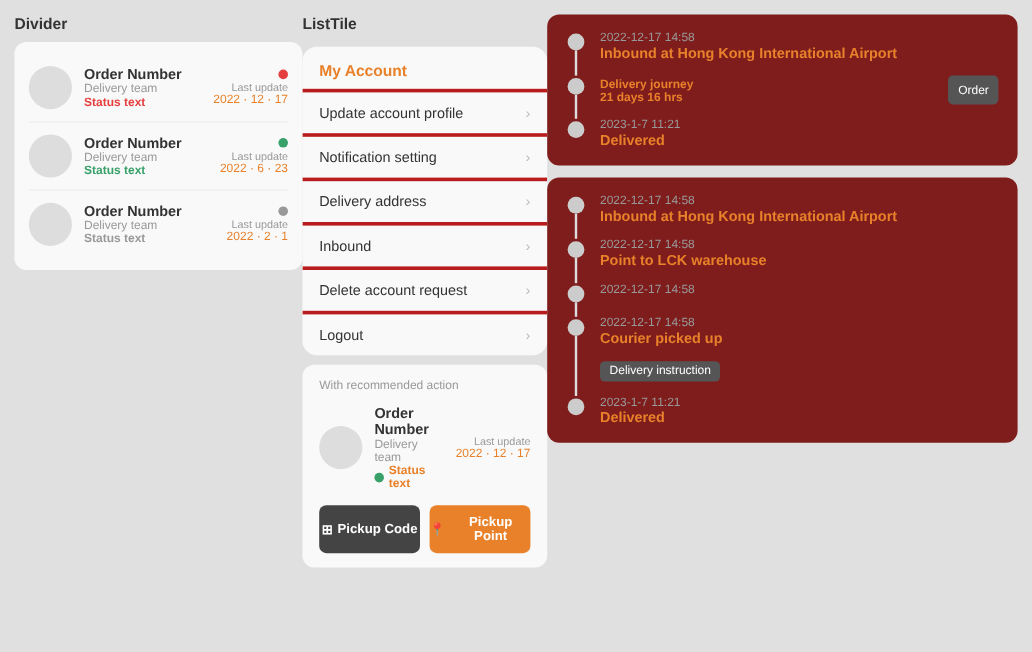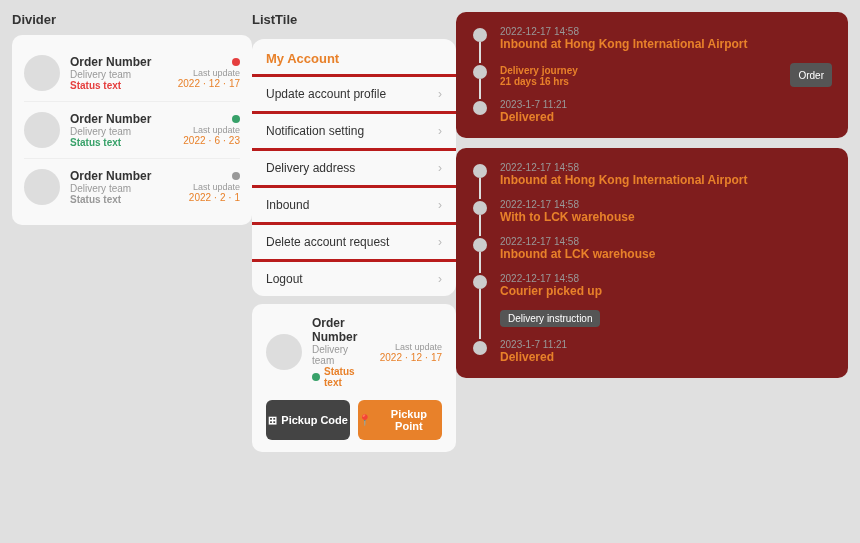--- a/index.html
+++ b/index.html
@@ -389,20 +389,21 @@
       <div class="list-item">
         <span class="list-item-label">Delete account request</span>
         <span class="chevron">›</span>
       </div>
       <div class="list-item">
         <span class="list-item-label">Logout</span>
         <span class="chevron">›</span>
       </div>
     </div>
     <div class="recommended-card">
+      <div class="recommended-label">With recommended action</div>
       <div class="recommended-order-row">
         <div class="avatar-placeholder"></div>
         <div class="recommended-order-info">
           <div class="order-number">Order Number</div>
           <div class="delivery-team">Delivery team</div>
           <div style="display:flex;align-items:center;gap:4px;">
             <div class="status-dot dot-green"></div>
             <div class="status-text" style="color:#e8812a;font-size:10px;font-weight:600;">Status text</div>
           </div>
         </div>
@@ -484,32 +485,31 @@
           </div>
         </div>
 
         <div class="stepper-item">
           <div class="stepper-left">
             <div class="stepper-dot"></div>
             <div class="stepper-line"></div>
           </div>
           <div class="stepper-content">
             <div class="stepper-datetime">2022-12-17 14:58</div>
-            <div class="stepper-event">With to LCK warehouse</div>
+            <div class="stepper-event">Point to LCK warehouse</div>
           </div>
         </div>
 
         <div class="stepper-item">
           <div class="stepper-left">
             <div class="stepper-dot"></div>
             <div class="stepper-line"></div>
           </div>
           <div class="stepper-content">
             <div class="stepper-datetime">2022-12-17 14:58</div>
-            <div class="stepper-event">Inbound at LCK warehouse</div>
           </div>
         </div>
 
         <div class="stepper-item">
           <div class="stepper-left">
             <div class="stepper-dot"></div>
             <div class="stepper-line"></div>
           </div>
           <div class="stepper-content">
             <div class="stepper-datetime">2022-12-17 14:58</div>

